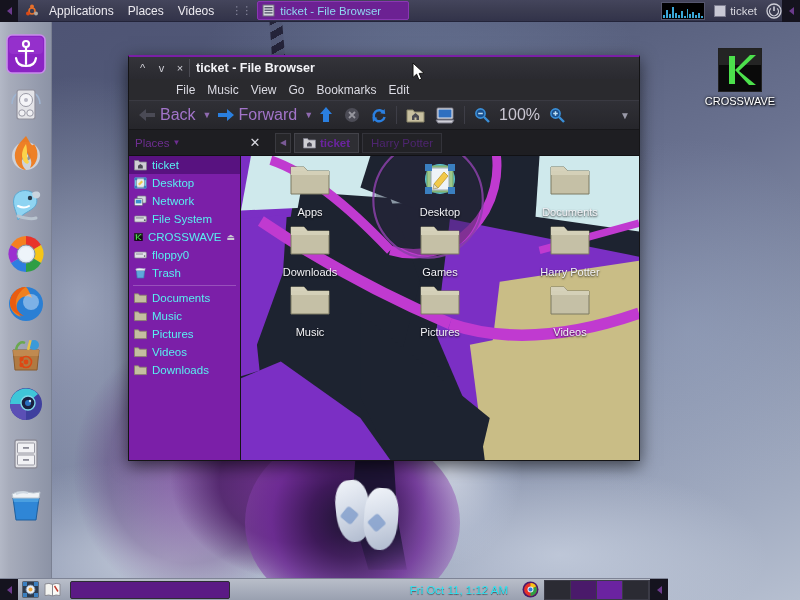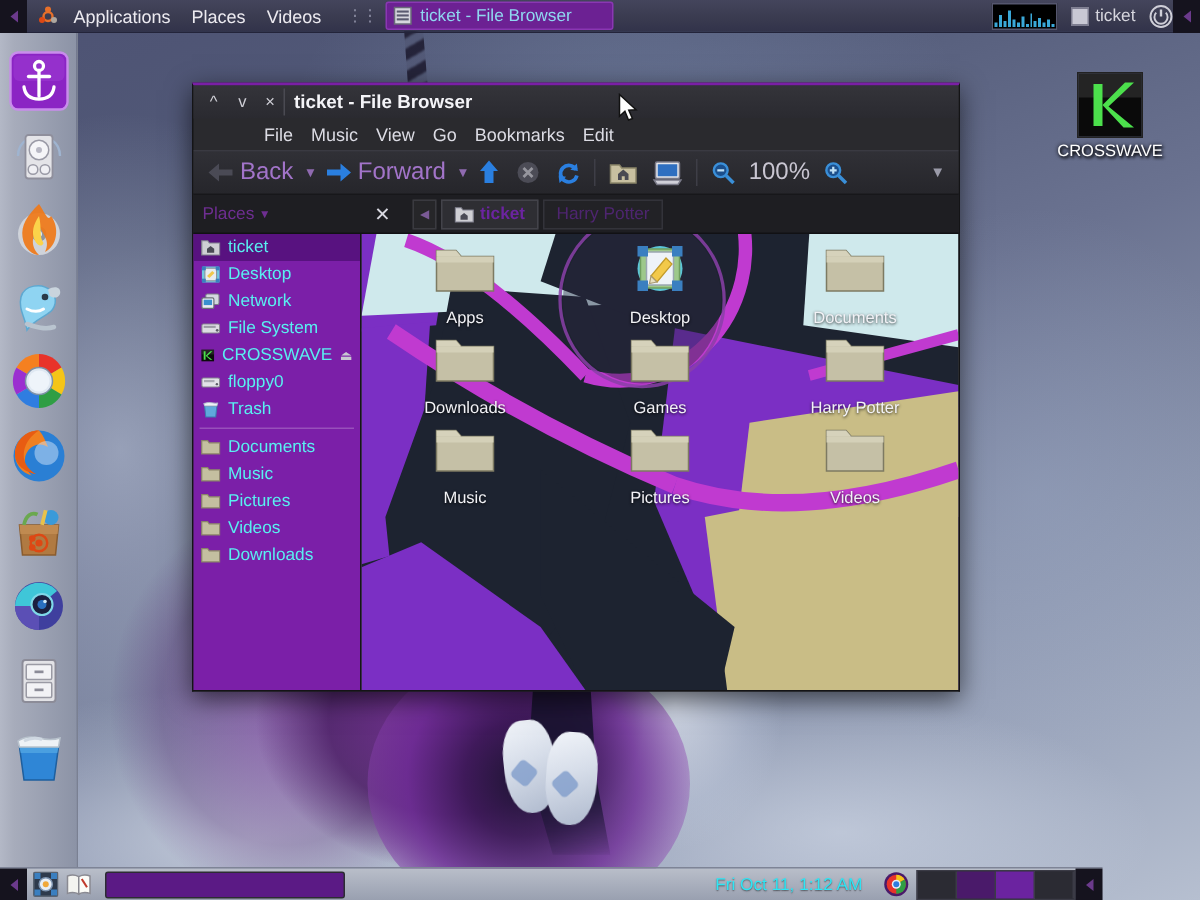--- a/index.html
+++ b/index.html
@@ -194,21 +194,21 @@
     padding-left: 8px; color:#6b2a96; font-size: 11.5px; position: relative;
     border-top: 1px solid #111113;
   }
   #resize-grip {
     position:absolute; right: 2px; bottom: 1px; width: 0; height: 0;
     border-left: 13px solid transparent; border-bottom: 13px solid #b9b9c2;
   }
 
   
   #bottom-panel {
-    position: absolute; left: 0; bottom: 0; width: 735px; height: 22px;
+    position: absolute; left: 0; bottom: 0; width: 668px; height: 22px;
     background: linear-gradient(180deg,#b9bec9 0%, #a9afbd 50%, #99a0b0 100%);
     display: flex; align-items: center; z-index: 40; border-top: 1px solid #7e8496;
   }
   .bp-btn { width: 20px; height: 20px; margin-left:2px; display:flex;align-items:center;justify-content:center; }
   #bp-task {
     margin-left: 8px; width: 160px; height: 18px; background:#5b1a85;
     border: 1px solid #2c2c33; border-radius:2px;
   }
   #bp-right { margin-left:auto; display:flex; align-items:center; height:22px; }
   #clock { color:#2ee6f5; font-size:11.5px; padding: 0 10px; text-shadow:0 1px 1px rgba(0,0,0,.5); }

